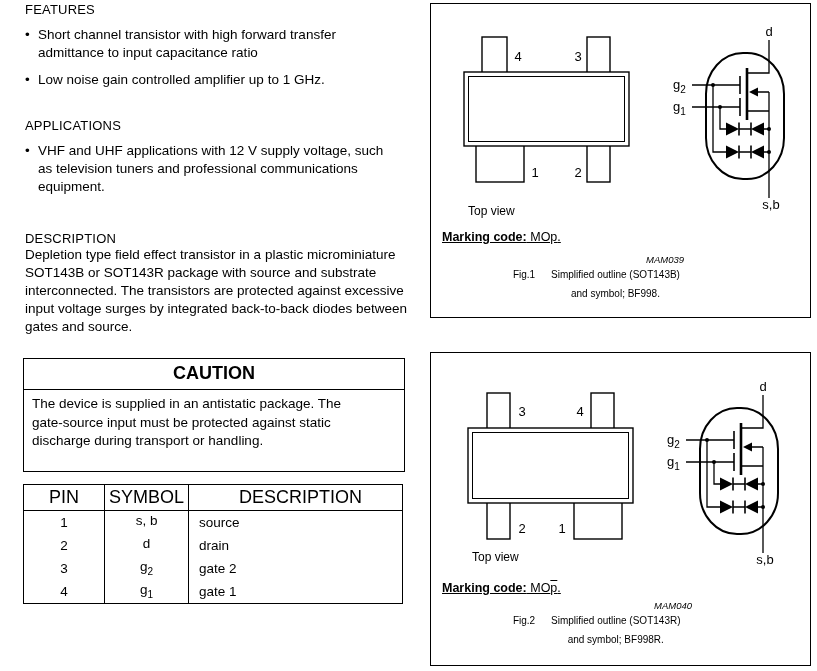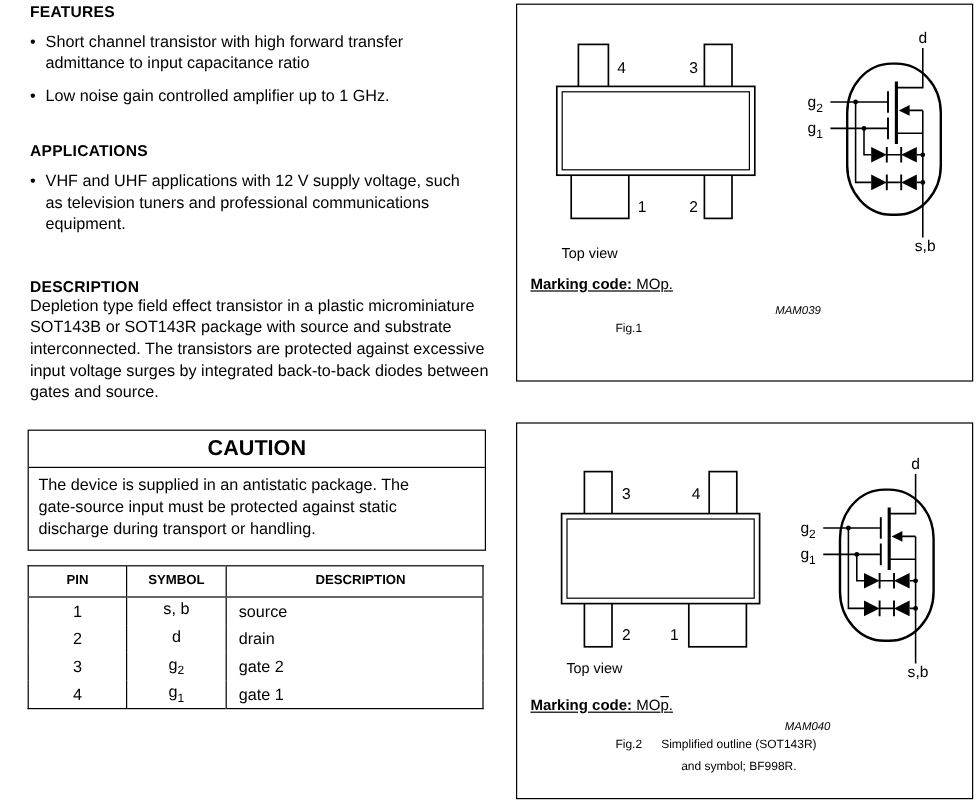--- a/index.html
+++ b/index.html
@@ -1,34 +1,34 @@
 <!DOCTYPE html>
 <html><head>
 <meta charset="utf-8">
 <style>
   html,body{margin:0;padding:0;background:#fff;}
   .page{
     position:relative;width:817px;height:671px;background:#ffffff;color:#000;
     font-family:"Liberation Sans","DejaVu Sans",sans-serif;overflow:hidden;
   }
   .leftcol{position:absolute;left:25px;top:2px;width:382px;}
-  .h1{font-size:13px;font-weight:bold;letter-spacing:.2px;}
+  .h1{font-size:13px;font-weight:normal;letter-spacing:.2px;}
   .bullet-item{display:flex;margin-top:9px;font-size:13.5px;line-height:18px;width:362px;}
   .bullet-item .glyph{width:13px;flex:0 0 13px;font-size:13.5px;}
   .para{font-size:13.5px;line-height:18px;width:382px;margin-top:0;}
   .h-apps{margin-top:29px;}
   .h-desc{margin-top:35px;}
   .h-pin{margin-top:30px;}
   .caution-box{margin-top:22px;margin-left:-2px;width:380px;border:1.6px solid #000;}
   .caution-head{font-size:18px;font-weight:bold;text-align:center;padding:4px 0 5px 0;border-bottom:1.6px solid #000;}
-  .caution-body{font-size:13.5px;line-height:18.5px;padding:5px 30px 7px 8px;}
+  .caution-body{font-size:13.5px;line-height:18.5px;padding:5px 30px 20px 8px;}
   .pin-table{margin-top:12px;margin-left:-2px;width:380px;border:1.6px solid #000;border-collapse:collapse;font-size:13.5px;}
   .pin-table td,.pin-table th{border-left:1px solid #000;padding:0;}
   .pin-table td:first-child,.pin-table th:first-child{border-left:none;}
-  .pin-table thead th{font-size:11px;font-weight:bold;text-align:center;height:25px;border-bottom:1.6px solid #000;}
+  .pin-table thead th{font-size:18px;font-weight:normal;text-align:center;height:25px;border-bottom:1.6px solid #000;}
   .pin-table tbody td{height:23px;vertical-align:middle;}
   .col-pin{width:85px;text-align:center;}
   .col-sym{width:84px;text-align:center;}
   .col-desc{width:211px;text-align:left;padding-left:10px !important;}
   .pin-table sub{font-size:10px;}
   .figbox{position:absolute;left:430px;width:379px;border:1.6px solid #000;background:#fff;}
   .figbox1{top:3px;height:313px;}
   .figbox2{top:352px;height:312px;}
   .abs{position:absolute;}
   .topview{font-size:12px;}
@@ -163,20 +163,24 @@
 
     <div class="abs topview" style="left:37px;top:200px">Top view</div>
     <div class="abs mamcode" style="left:215px;top:202px">MAM039</div>
 
     <div class="abs marking" style="left:11px;top:226px">
       <span class="lbl">Marking code:</span><span> MOp</span><span class="over"></span><span>.</span>
     </div>
 
     <div class="abs caption" style="left:66px;top:261px">
       <span class="figno">Fig.1</span>
+      <span>
+        <span>Simplified outline (SOT143B)</span><br>
+        <span>and symbol; BF998.</span>
+      </span>
     </div>
   </div>
 
   <div class="figbox figbox2">
 
     <svg class="abs" style="left:30px;top:34px" width="180" height="158" viewBox="0 0 180 158">
       <g stroke="#000" fill="#fff" stroke-width="1.4">
         <rect x="26" y="6" width="23" height="37"></rect>
         <rect x="130" y="6" width="23" height="37"></rect>
         <rect x="26" y="115" width="23" height="37"></rect>

